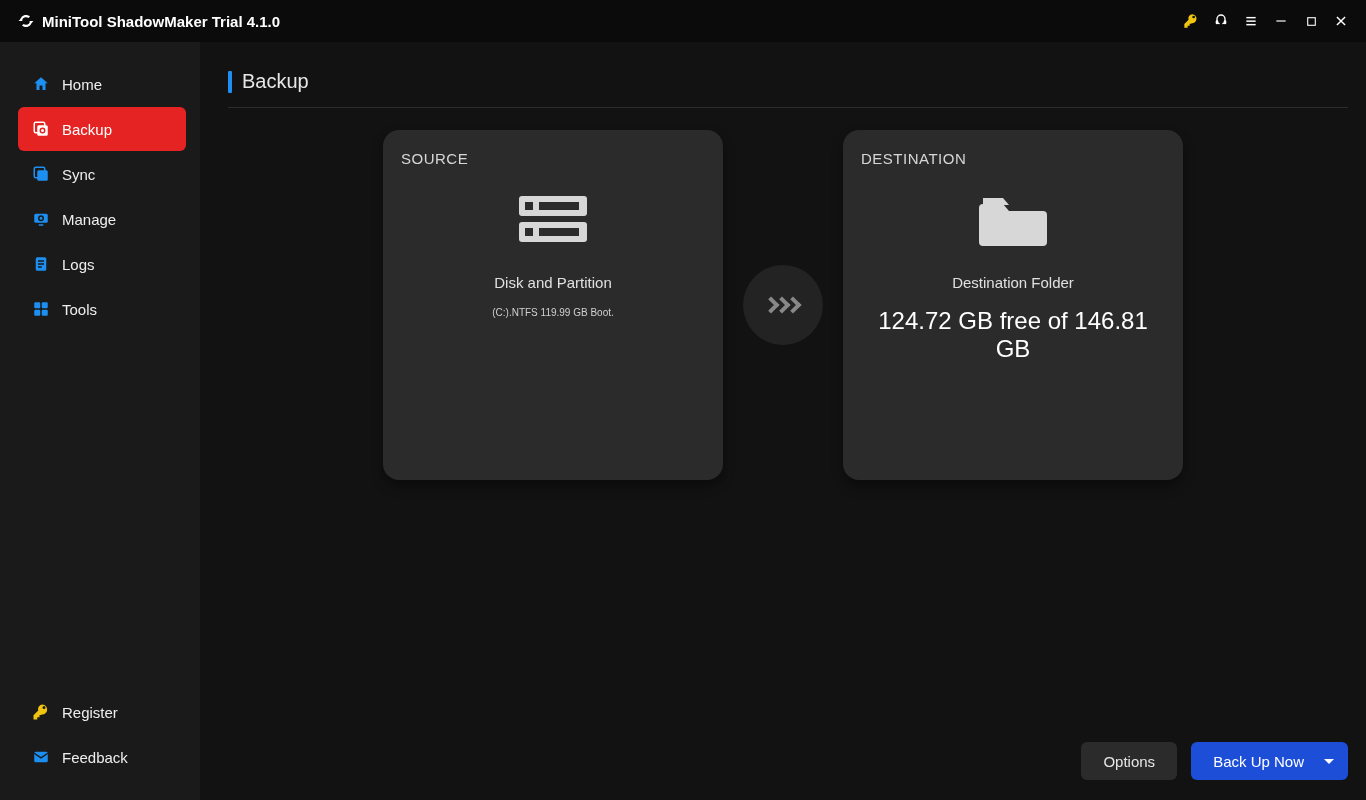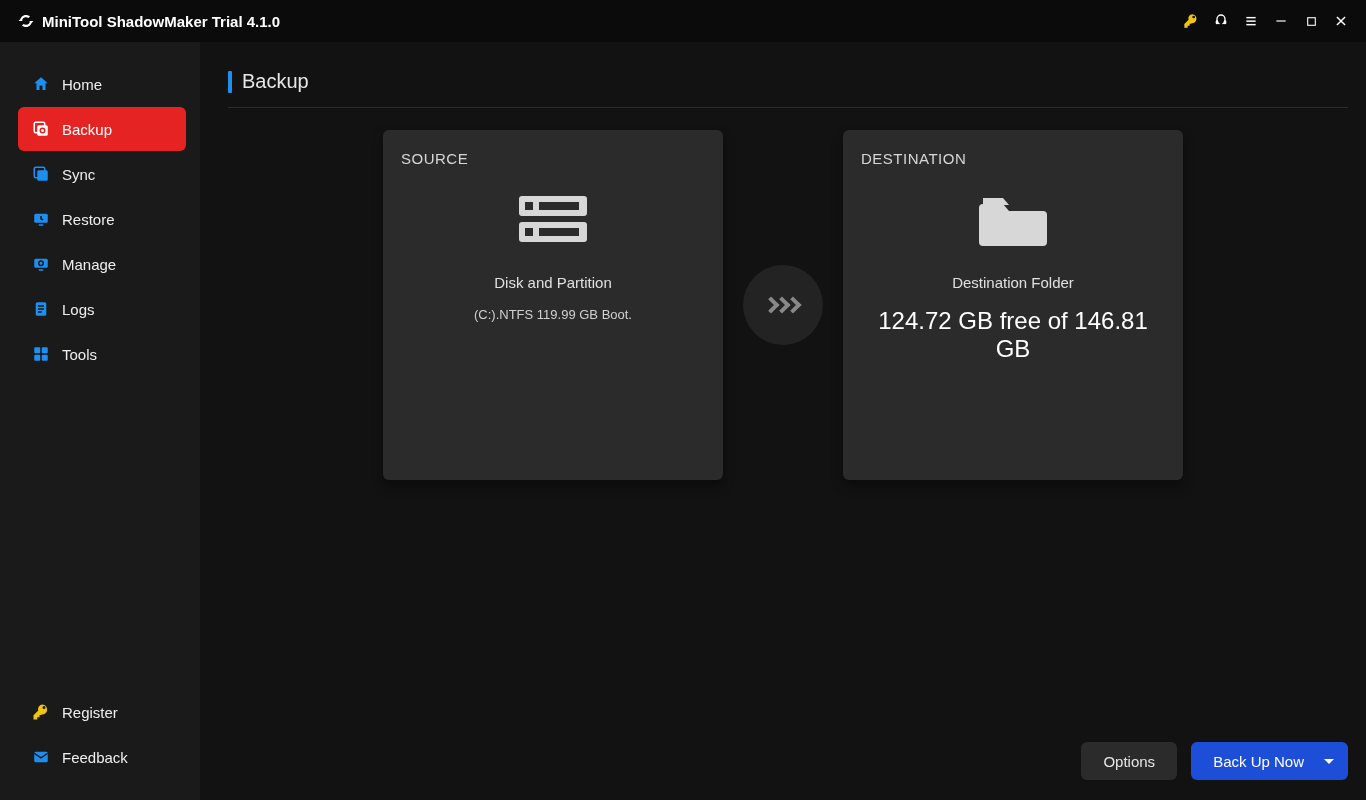--- a/index.html
+++ b/index.html
@@ -89,40 +89,40 @@
   .cards-row {
     display: flex;
     align-items: stretch;
     gap: 0;
     padding-left: 155px;
   }
   .card {
     width: 340px;
     height: 350px;
     background: #2b2b2b;
-    border-radius: 6px;
+    border-radius: 16px;
     padding: 20px 18px 18px 18px;
     display: flex;
     flex-direction: column;
     cursor: pointer;
     box-shadow: 0 6px 12px rgba(0,0,0,0.4);
   }
   .card .label {
     font-size: 15px;
     letter-spacing: 0.5px;
     color: #d7d7d7;
   }
   .card .iconwrap {
     height: 90px;
     display: flex; align-items: center; justify-content: center;
     margin-top: 8px;
   }
   .card .line1 { text-align: center; font-size: 15px; color: #e0e0e0; margin-top: 9px; }
   .card .big   { text-align: center; font-size: 24px; color: #fff; margin-top: 16px; }
-  .card .line3 { text-align: center; font-size: 13px; color: #d0d0d0; margin-top: 16px; }
+  .card .line3 { text-align: center; font-size: 10px; color: #d0d0d0; margin-top: 16px; }
 
   .arrow-between {
     width: 120px;
     display: flex; align-items: center; justify-content: center;
   }
   .arrow-circle {
     width: 80px; height: 80px; border-radius: 50%;
     background: #232323;
     display: flex; align-items: center; justify-content: center;
     gap: 2px;
@@ -245,30 +245,20 @@
       <div class="nav-item">
         <span class="icon">
           <svg viewBox="0 0 24 24" width="18" height="18">
             <rect x="3" y="3" width="14" height="14" rx="2" fill="none" stroke="#1d8ff1" stroke-width="2"></rect>
             <rect x="7" y="7" width="14" height="14" rx="2" fill="#1d8ff1"></rect>
           </svg>
         </span>
         <span>Sync</span>
       </div>
 
-      <div class="nav-item">
-        <span class="icon">
-          <svg viewBox="0 0 24 24" width="18" height="18">
-            <rect x="3" y="5" width="18" height="12" rx="2" fill="#1d8ff1"></rect>
-            <rect x="9" y="19" width="6" height="2" fill="#1d8ff1"></rect>
-            <path d="M12 8v4l3 1" fill="none" stroke="#1a1a1a" stroke-width="2"></path>
-          </svg>
-        </span>
-        <span>Restore</span>
-      </div>
 
       <div class="nav-item">
         <span class="icon">
           <svg viewBox="0 0 24 24" width="18" height="18">
             <rect x="3" y="5" width="18" height="12" rx="2" fill="#1d8ff1"></rect>
             <rect x="9" y="19" width="6" height="2" fill="#1d8ff1"></rect>
             <circle cx="12" cy="11" r="3" fill="none" stroke="#1a1a1a" stroke-width="2"></circle>
           </svg>
         </span>
         <span>Manage</span>

